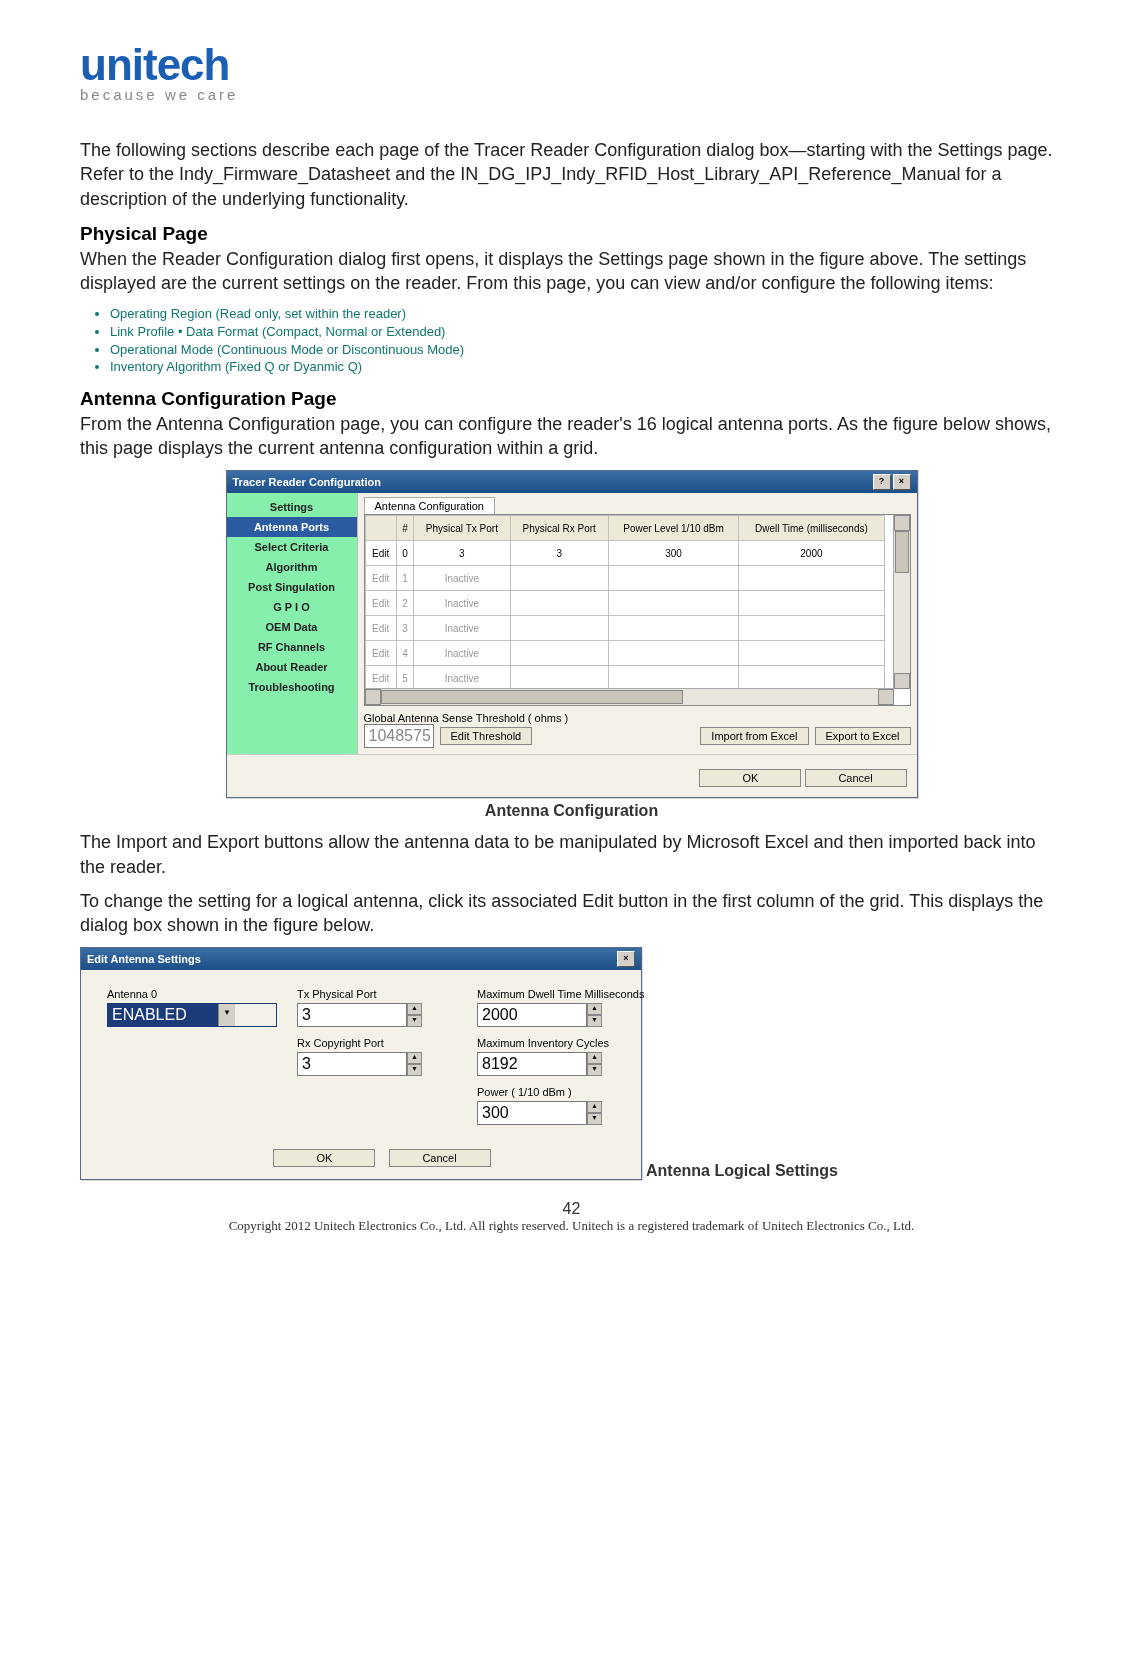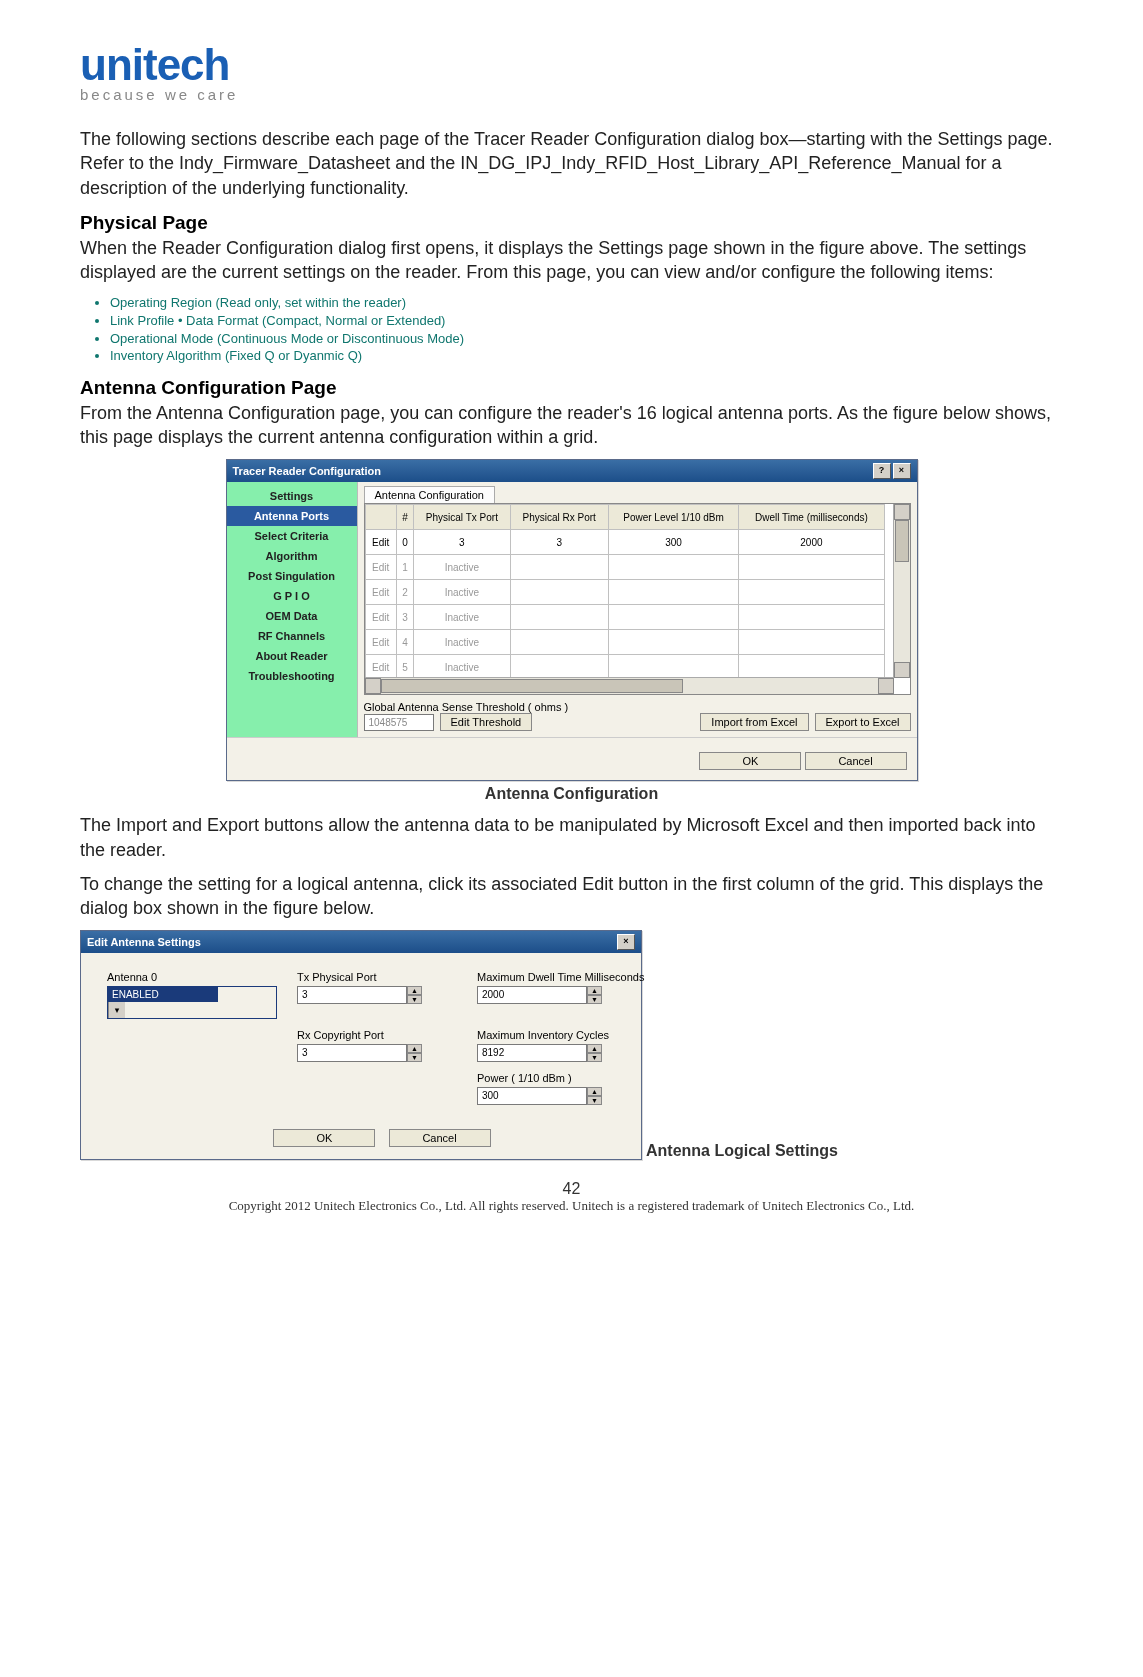--- a/index.html
+++ b/index.html
@@ -9,21 +9,21 @@
     font-family: Arial, Helvetica, sans-serif;
     color: #333;
     width: 1143px;
   }
   .page {
     padding: 40px 80px 40px 80px;
     box-sizing: border-box;
     position: relative;
   }
   .logo-block {
-    margin-bottom: 24px;
+    margin-bottom: 35px;
   }
   .logo-main {
     font-family: Arial, sans-serif;
     font-size: 44px;
     font-weight: bold;
     color: #1a5fb4;
     letter-spacing: -1px;
   }
   .logo-tag {
     font-size: 15px;
@@ -189,21 +189,21 @@
   .dlg1-below .row1 {
     display:flex;
     align-items:center;
     gap:6px;
     justify-content:space-between;
   }
   .win-input {
     background:#fff;
     border:1px solid #7a7a7a;
     padding:2px 4px;
-    font-size:10px;
+    font-size:16px;
     box-sizing:border-box;
   }
   .win-btn {
     background:#ece9d8;
     border:1px solid #888;
     padding:2px 10px;
     font-size:11px;
     cursor:pointer;
     min-width:70px;
     text-align:center;
@@ -231,21 +231,20 @@
   .field-col { display:flex; flex-direction:column; gap:3px;}
   .spinner {
     display:flex;
   }
   .spinner .win-input { width:110px;}
   .spinner .spin-btns { width:15px; display:flex; flex-direction:column;}
   .spinner .spin-btns .sbtn { flex:1; border:1px solid #888; background:#d4d0c8; font-size:7px; line-height:7px; text-align:center; cursor:pointer;}
   .combo {
     display:flex;
     border:1px solid #1a3a7a;
-    flex-direction:column;
   }
   .combo .win-input { border:none; width:110px; background:#1a3a7a; color:#fff;}
   .combo .drop { width:16px; background:#d4d0c8; border-left:1px solid #888; text-align:center; font-size:9px; line-height:16px; cursor:pointer;}
   .dlg2-bottom {
     grid-column: 1 / span 3;
     text-align:center;
     padding-top: 14px;
   }
   .dlg2-wrap { display:flex; align-items:flex-end; margin-top:6px;}
   

